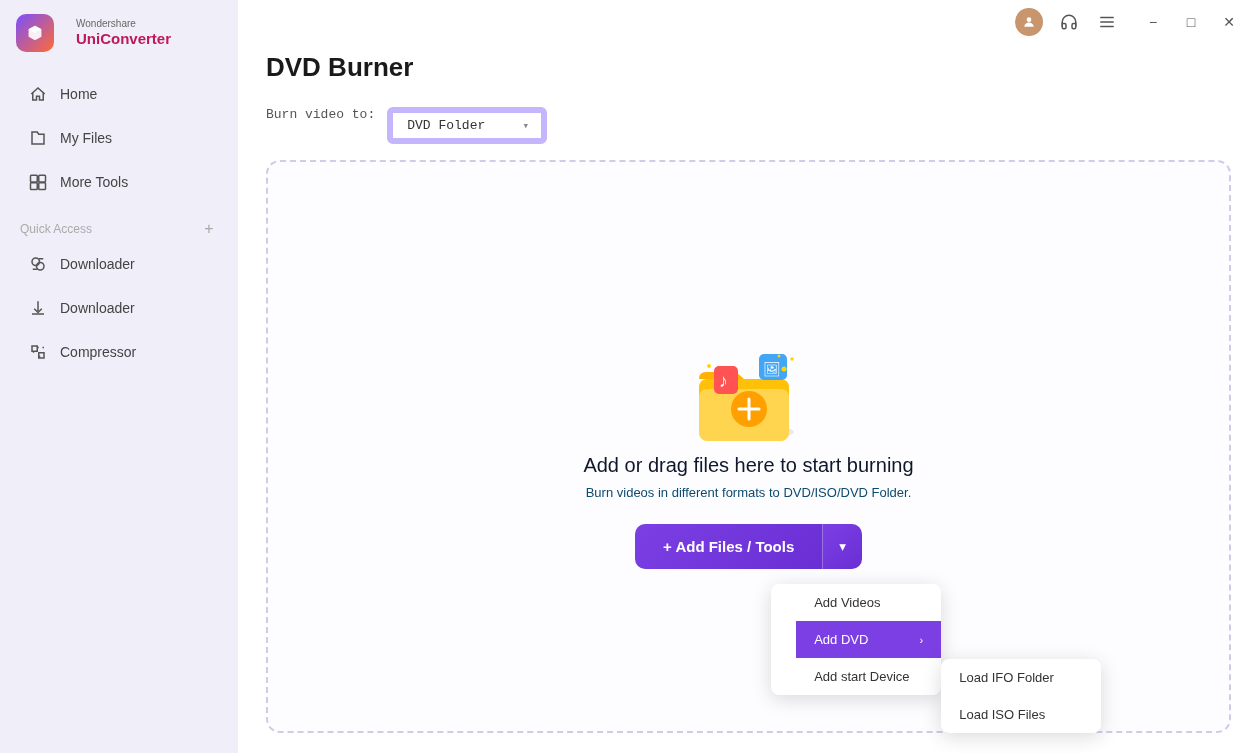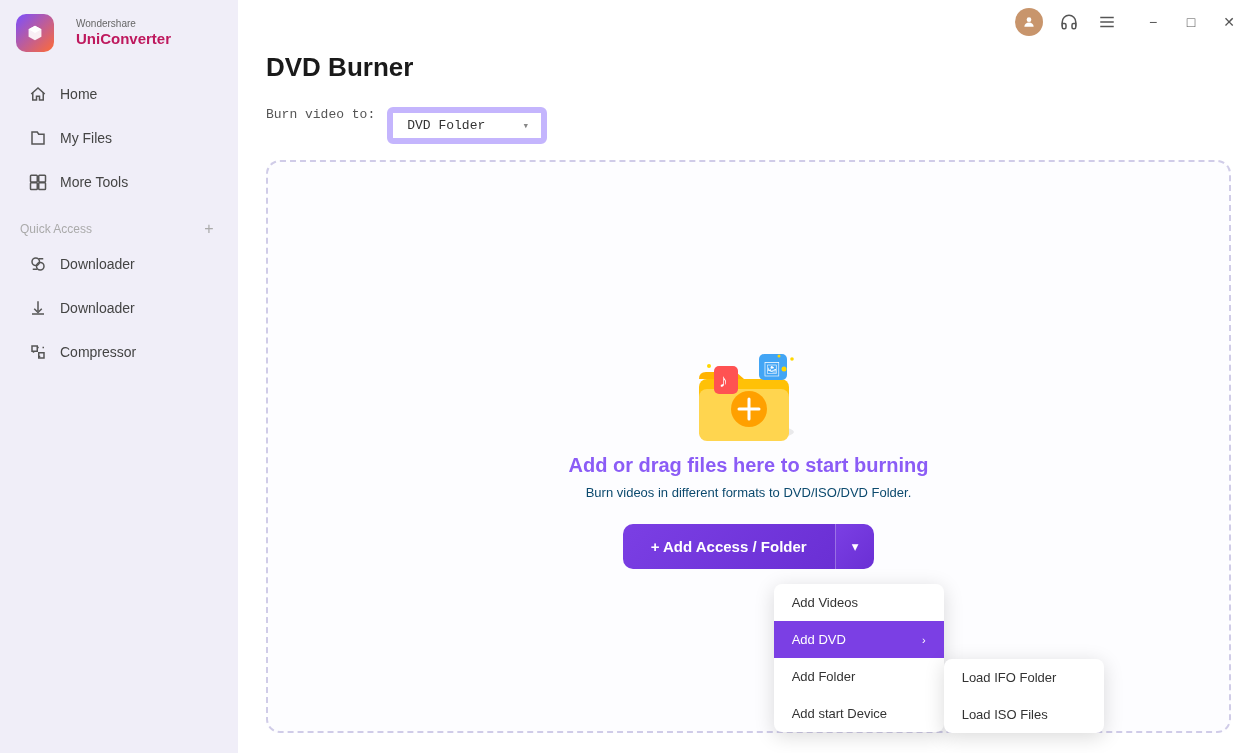--- a/index.html
+++ b/index.html
@@ -217,22 +217,22 @@
       display: flex;
       flex-direction: column;
       align-items: center;
       justify-content: center;
       background: #fdfdff;
       position: relative;
     }
 
     .drop-zone h2 {
       font-size: 20px;
-      font-weight: 700;
-      color: #8b5cf6;
+      font-weight: 400;
+      color: #0f172a;
       margin-bottom: 8px;
     }
 
     .drop-zone p {
       font-size: 13px;
       color: #0c4a6e;
       margin-bottom: 24px;
     }
 
     
@@ -273,20 +273,21 @@
     .dropdown-menu {
       position: absolute;
       top: 60px;
       left: 60%;
       background: #fff;
       border-radius: 8px;
       box-shadow: 0 4px 20px rgba(0,0,0,0.15);
       z-index: 100;
       min-width: 170px;
       overflow: visible;
+      padding-left: 25px;
     }
 
     .dropdown-item {
       padding: 11px 18px;
       font-size: 13px;
       color: #333;
       cursor: pointer;
       display: flex;
       align-items: center;
       justify-content: space-between;
@@ -497,21 +498,21 @@
           <circle cx="95" cy="32" r="1.5" fill="#FFD700"></circle>
           <circle cx="25" cy="42" r="2" fill="#FFD700"></circle>
         </svg>
       </div>
 
       <h2>Add or drag files here to start burning</h2>
       <p>Burn videos in different formats to DVD/ISO/DVD Folder.</p>
 
       <div class="add-btn-group">
         <button class="add-btn-main">
-          <span>+ Add Access / Folder</span>
+          <span>+ Add Files / Tools</span>
         </button>
         <button class="add-btn-dropdown">
           <span>▾</span>
         </button>
 
         <div class="dropdown-menu">
           <div class="dropdown-item">
             <span>Add Videos</span>
           </div>
           <div class="dropdown-item active" style="position:relative;">
@@ -521,22 +522,19 @@
             <div class="submenu">
               <div class="submenu-item">
                 <span>Load IFO Folder</span>
               </div>
               <div class="submenu-item">
                 <span>Load ISO Files</span>
               </div>
             </div>
           </div>
           <div class="dropdown-item">
-            <span>Add Folder</span>
-          </div>
-          <div class="dropdown-item">
             <span>Add start Device</span>
           </div>
         </div>
       </div>
     </div>
   </div>
 </div>
 
 </body></html>

